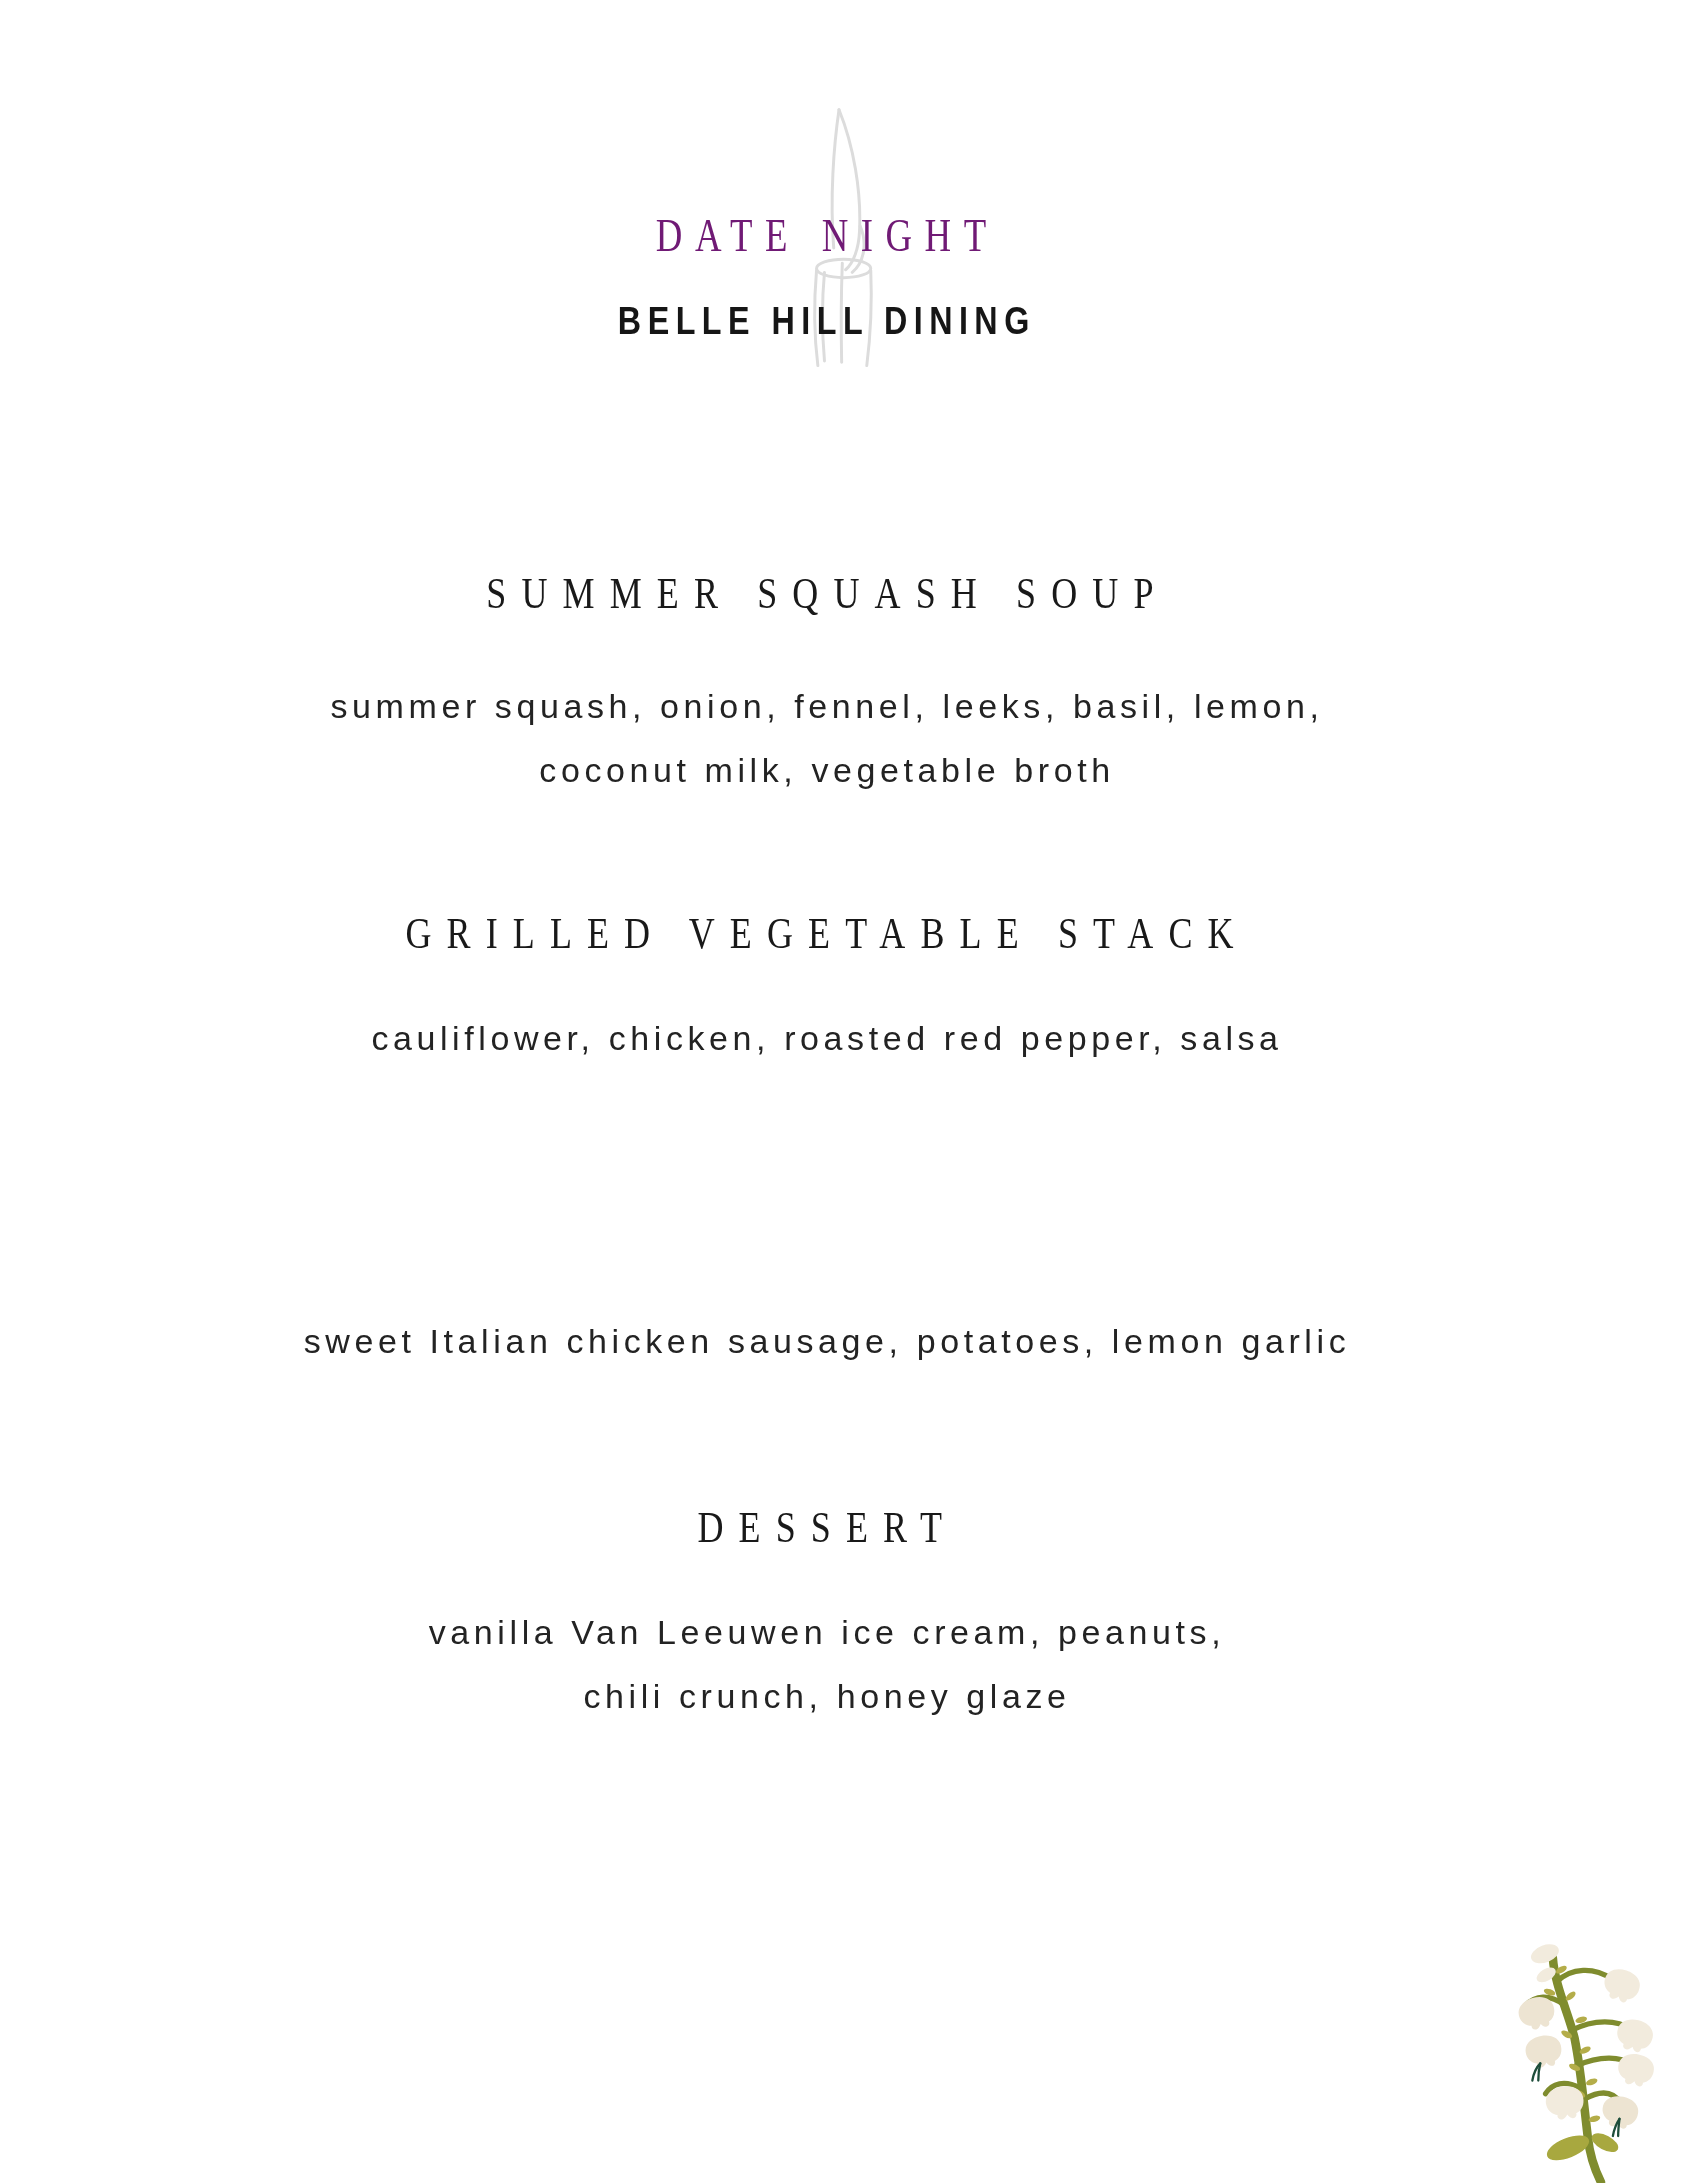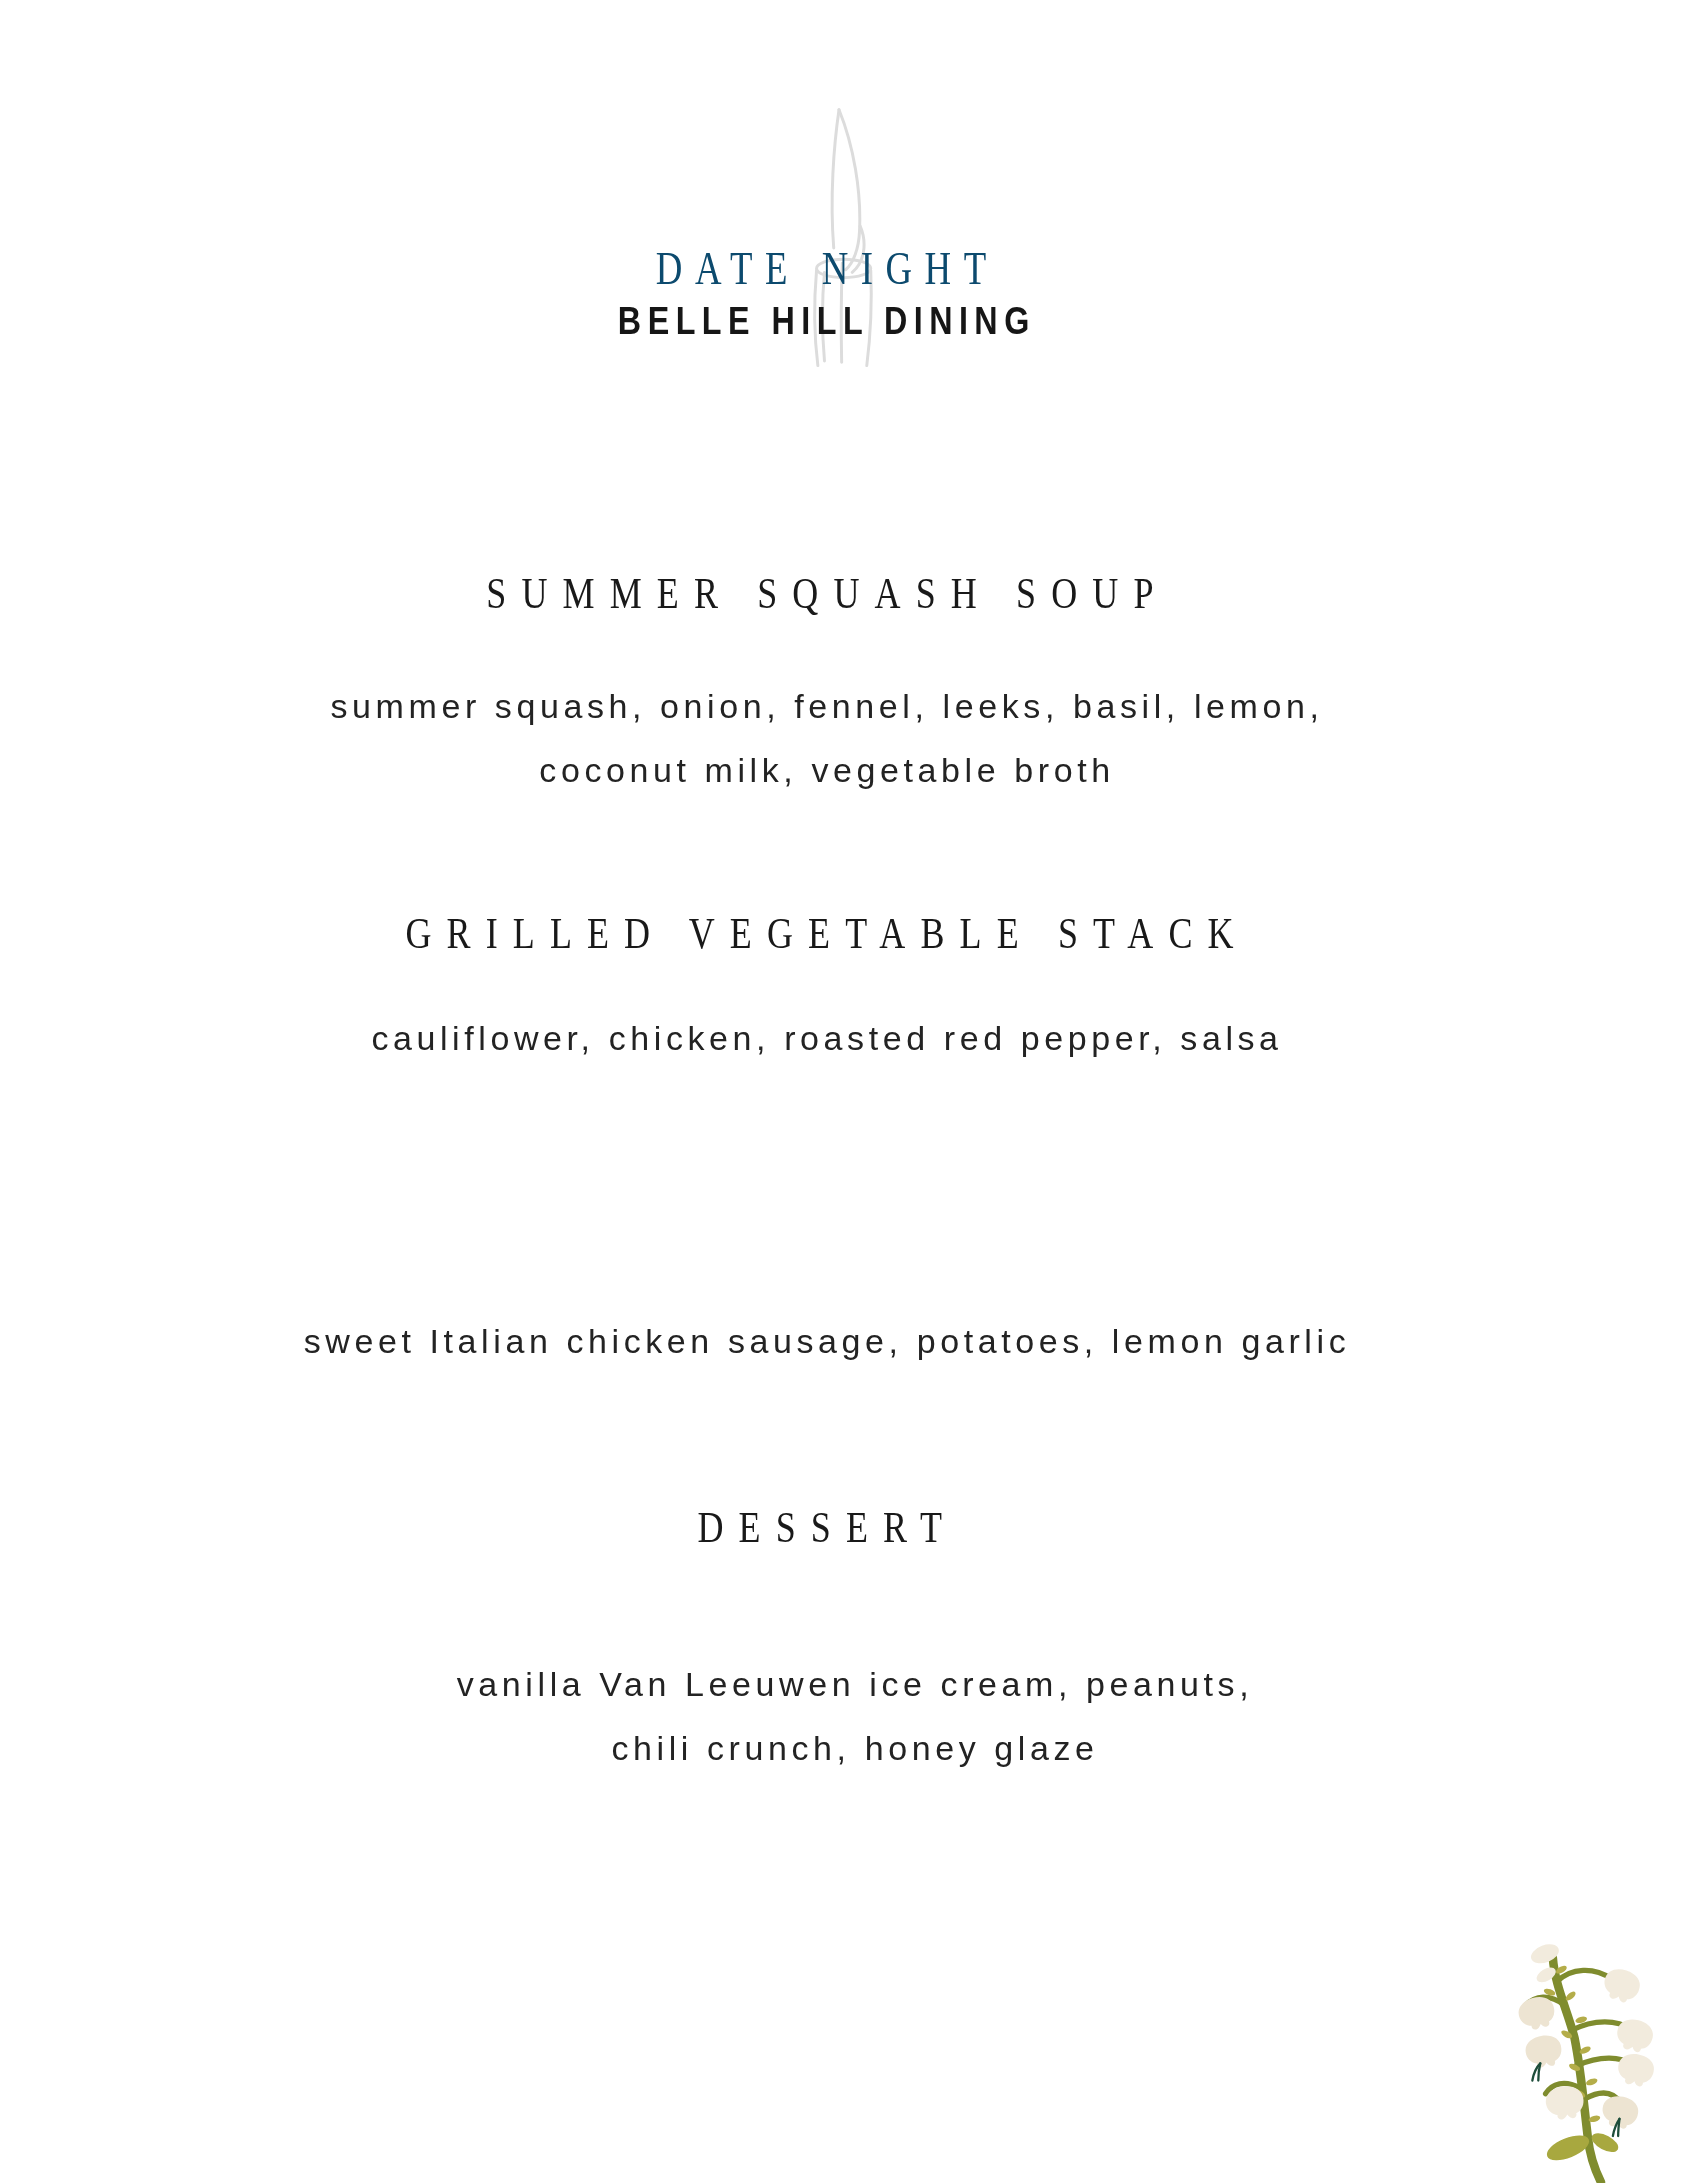--- a/index.html
+++ b/index.html
@@ -10,38 +10,38 @@
     background:#ffffff;
     overflow:hidden;
     font-family:"Liberation Sans", sans-serif;
   }
   .abs { position:absolute; left:0; width:1654px; text-align:center; }
 
   
   .candle-svg { position:absolute; left:761px; top:99px; width:119px; height:278px; }
 
   
-  .title   { top:246px; font-family:"Liberation Serif", serif; font-size:46px; line-height:46px; color:#0c4a6e; }
+  .title   { top:213px; font-family:"Liberation Serif", serif; font-size:46px; line-height:46px; color:#701a75; }
   .title .inner    { display:inline-block; letter-spacing:0.34em; transform:scaleX(0.80); transform-origin:50% 50%; white-space:nowrap; }
   .subtitle{ top:302px; font-size:38px; line-height:38px; color:#161616; }
   .subtitle .inner { display:inline-block; letter-spacing:0.20em; transform:scaleX(0.85); transform-origin:50% 50%; font-weight:600; white-space:nowrap; }
 
   
   .section-head { font-family:"Liberation Serif", serif; font-size:45px; line-height:53px; color:#191919; }
   .section-head .inner { display:inline-block; letter-spacing:0.42em; transform:scaleX(0.80); transform-origin:50% 50%; white-space:nowrap; }
   .head-1 { top:567px; }
   .head-2 { top:907px; }
   .head-3 { top:1198px; }
   .head-4 { top:1501px; }
 
   .desc { font-size:34px; line-height:64px; letter-spacing:0.135em; color:#232323; }
   .desc-1 { top:674px; }
   .desc-2 { top:1006px; }
   .desc-3 { top:1309px; }
-  .desc-4 { top:1652px;padding-left:28px; }
+  .desc-4 { top:1600px; }
   .desc .line { display:block; }
 
   
   .flower-svg { position:absolute; left:1502px; top:1919px; width:165px; height:265px; }
 </style>
 </head>
 <body>
 
 <div class="page">
 

